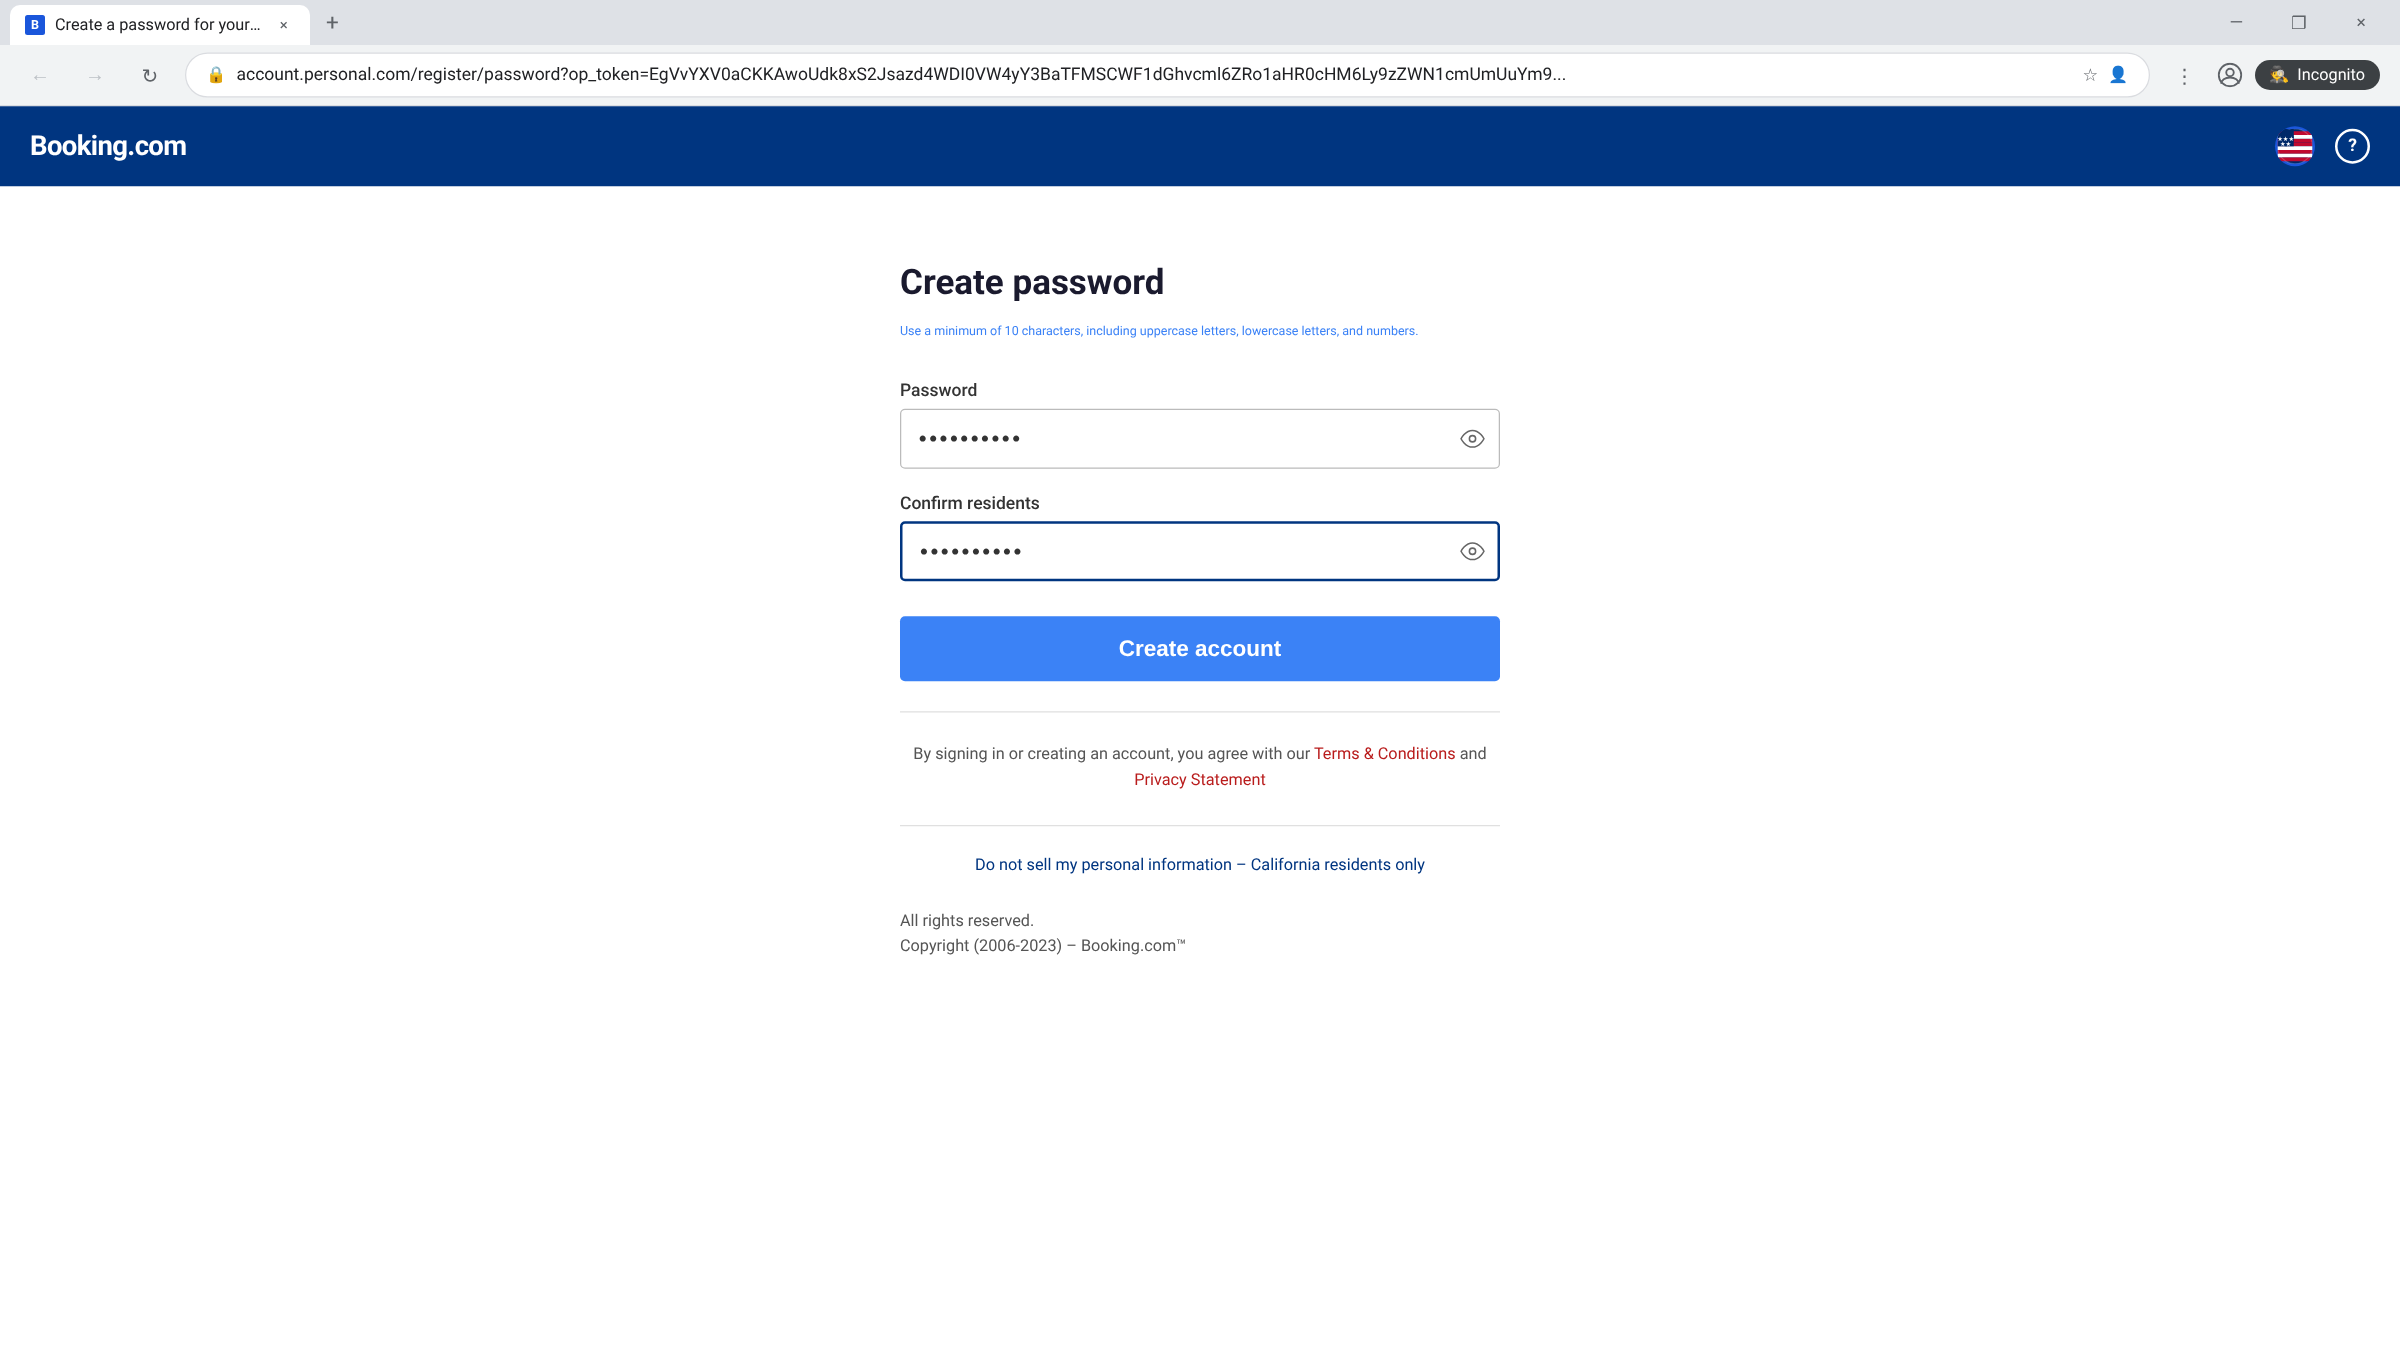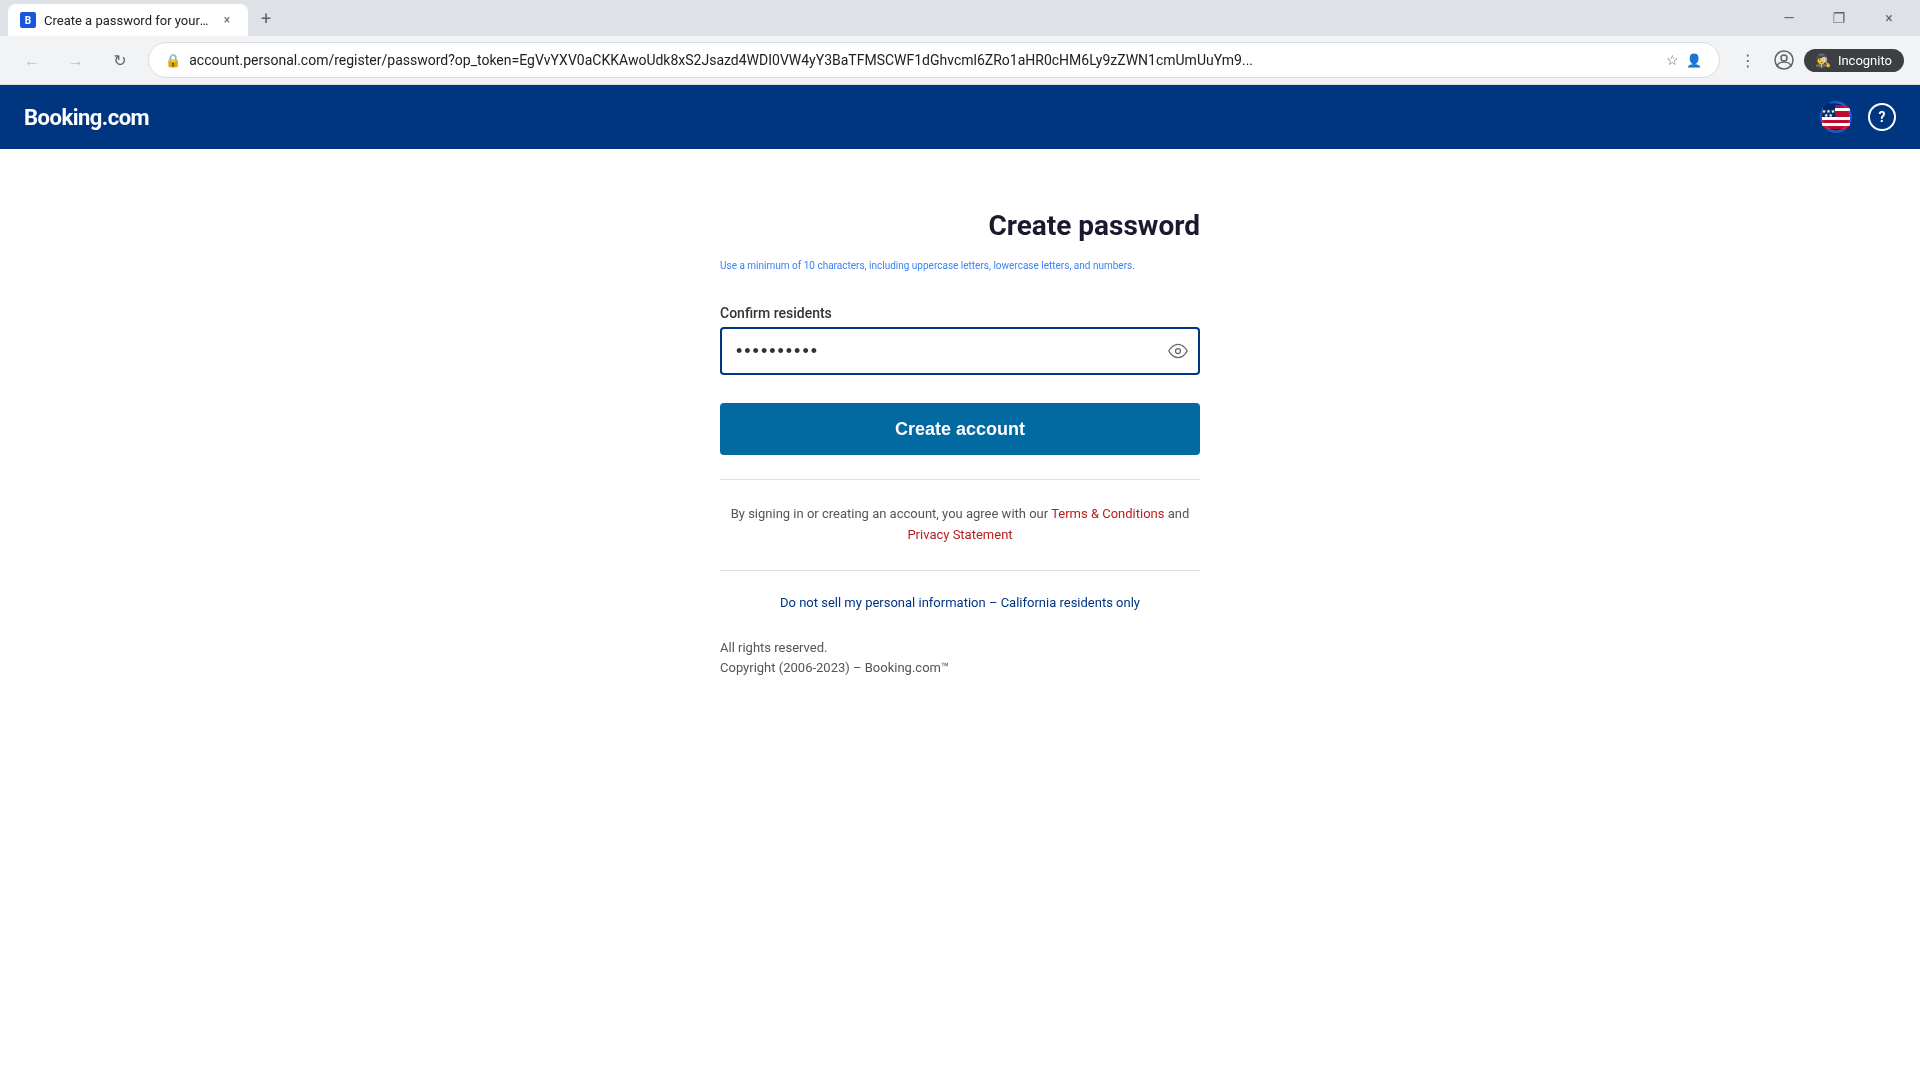--- a/index.html
+++ b/index.html
@@ -247,21 +247,20 @@
 
     .form-container {
       width: 480px;
     }
 
     .page-title {
       font-size: 28px;
       font-weight: 700;
       color: #1a1a2e;
       margin-bottom: 16px;
-      text-align: right;
     }
 
     .page-description {
       font-size: 10px;
       color: #3b82f6;
       line-height: 1.5;
       margin-bottom: 32px;
     }
 
     .form-group {
@@ -304,21 +303,21 @@
       cursor: pointer;
       color: #666;
       font-size: 18px;
       display: flex;
       align-items: center;
     }
 
     .create-account-btn {
       width: 100%;
       height: 52px;
-      background: #0369a1;
+      background: #3b82f6;
       color: #fff;
       border: none;
       border-radius: 4px;
       font-size: 18px;
       font-weight: 600;
       cursor: pointer;
       margin-top: 8px;
     }
 
     .divider {
@@ -450,20 +449,32 @@
     <div class="help-icon">?</div>
   </div>
 </header>
 
 <main class="main-content">
   <div class="form-container">
     <h1 class="page-title">Create password</h1>
     <p class="page-description">Use a minimum of 10 characters, including uppercase letters, lowercase letters, and numbers.</p>
 
     
+    <div class="form-group">
+      <label class="form-label">Password</label>
+      <div class="input-wrapper">
+        <input type="password" class="password-input" value="••••••••••" placeholder="••••••••••" style="letter-spacing: 2px; font-size: 18px;">
+        <div class="toggle-visibility">
+          <svg class="eye-icon" viewBox="0 0 24 24" xmlns="http://www.w3.org/2000/svg">
+            <path d="M1 12s4-8 11-8 11 8 11 8-4 8-11 8-11-8-11-8z" stroke="#666" stroke-width="1.5" fill="none"></path>
+            <circle cx="12" cy="12" r="3" stroke="#666" stroke-width="1.5" fill="none"></circle>
+          </svg>
+        </div>
+      </div>
+    </div>
 
     
     <div class="form-group">
       <label class="form-label">Confirm residents</label>
       <div class="input-wrapper">
         <input type="password" class="password-input confirm-input-focused" value="••••••••••" placeholder="••••••••••" style="letter-spacing: 2px; font-size: 18px;">
         <div class="toggle-visibility">
           <svg class="eye-icon" viewBox="0 0 24 24" xmlns="http://www.w3.org/2000/svg">
             <path d="M1 12s4-8 11-8 11 8 11 8-4 8-11 8-11-8-11-8z" stroke="#666" stroke-width="1.5" fill="none"></path>
             <circle cx="12" cy="12" r="3" stroke="#666" stroke-width="1.5" fill="none"></circle>

